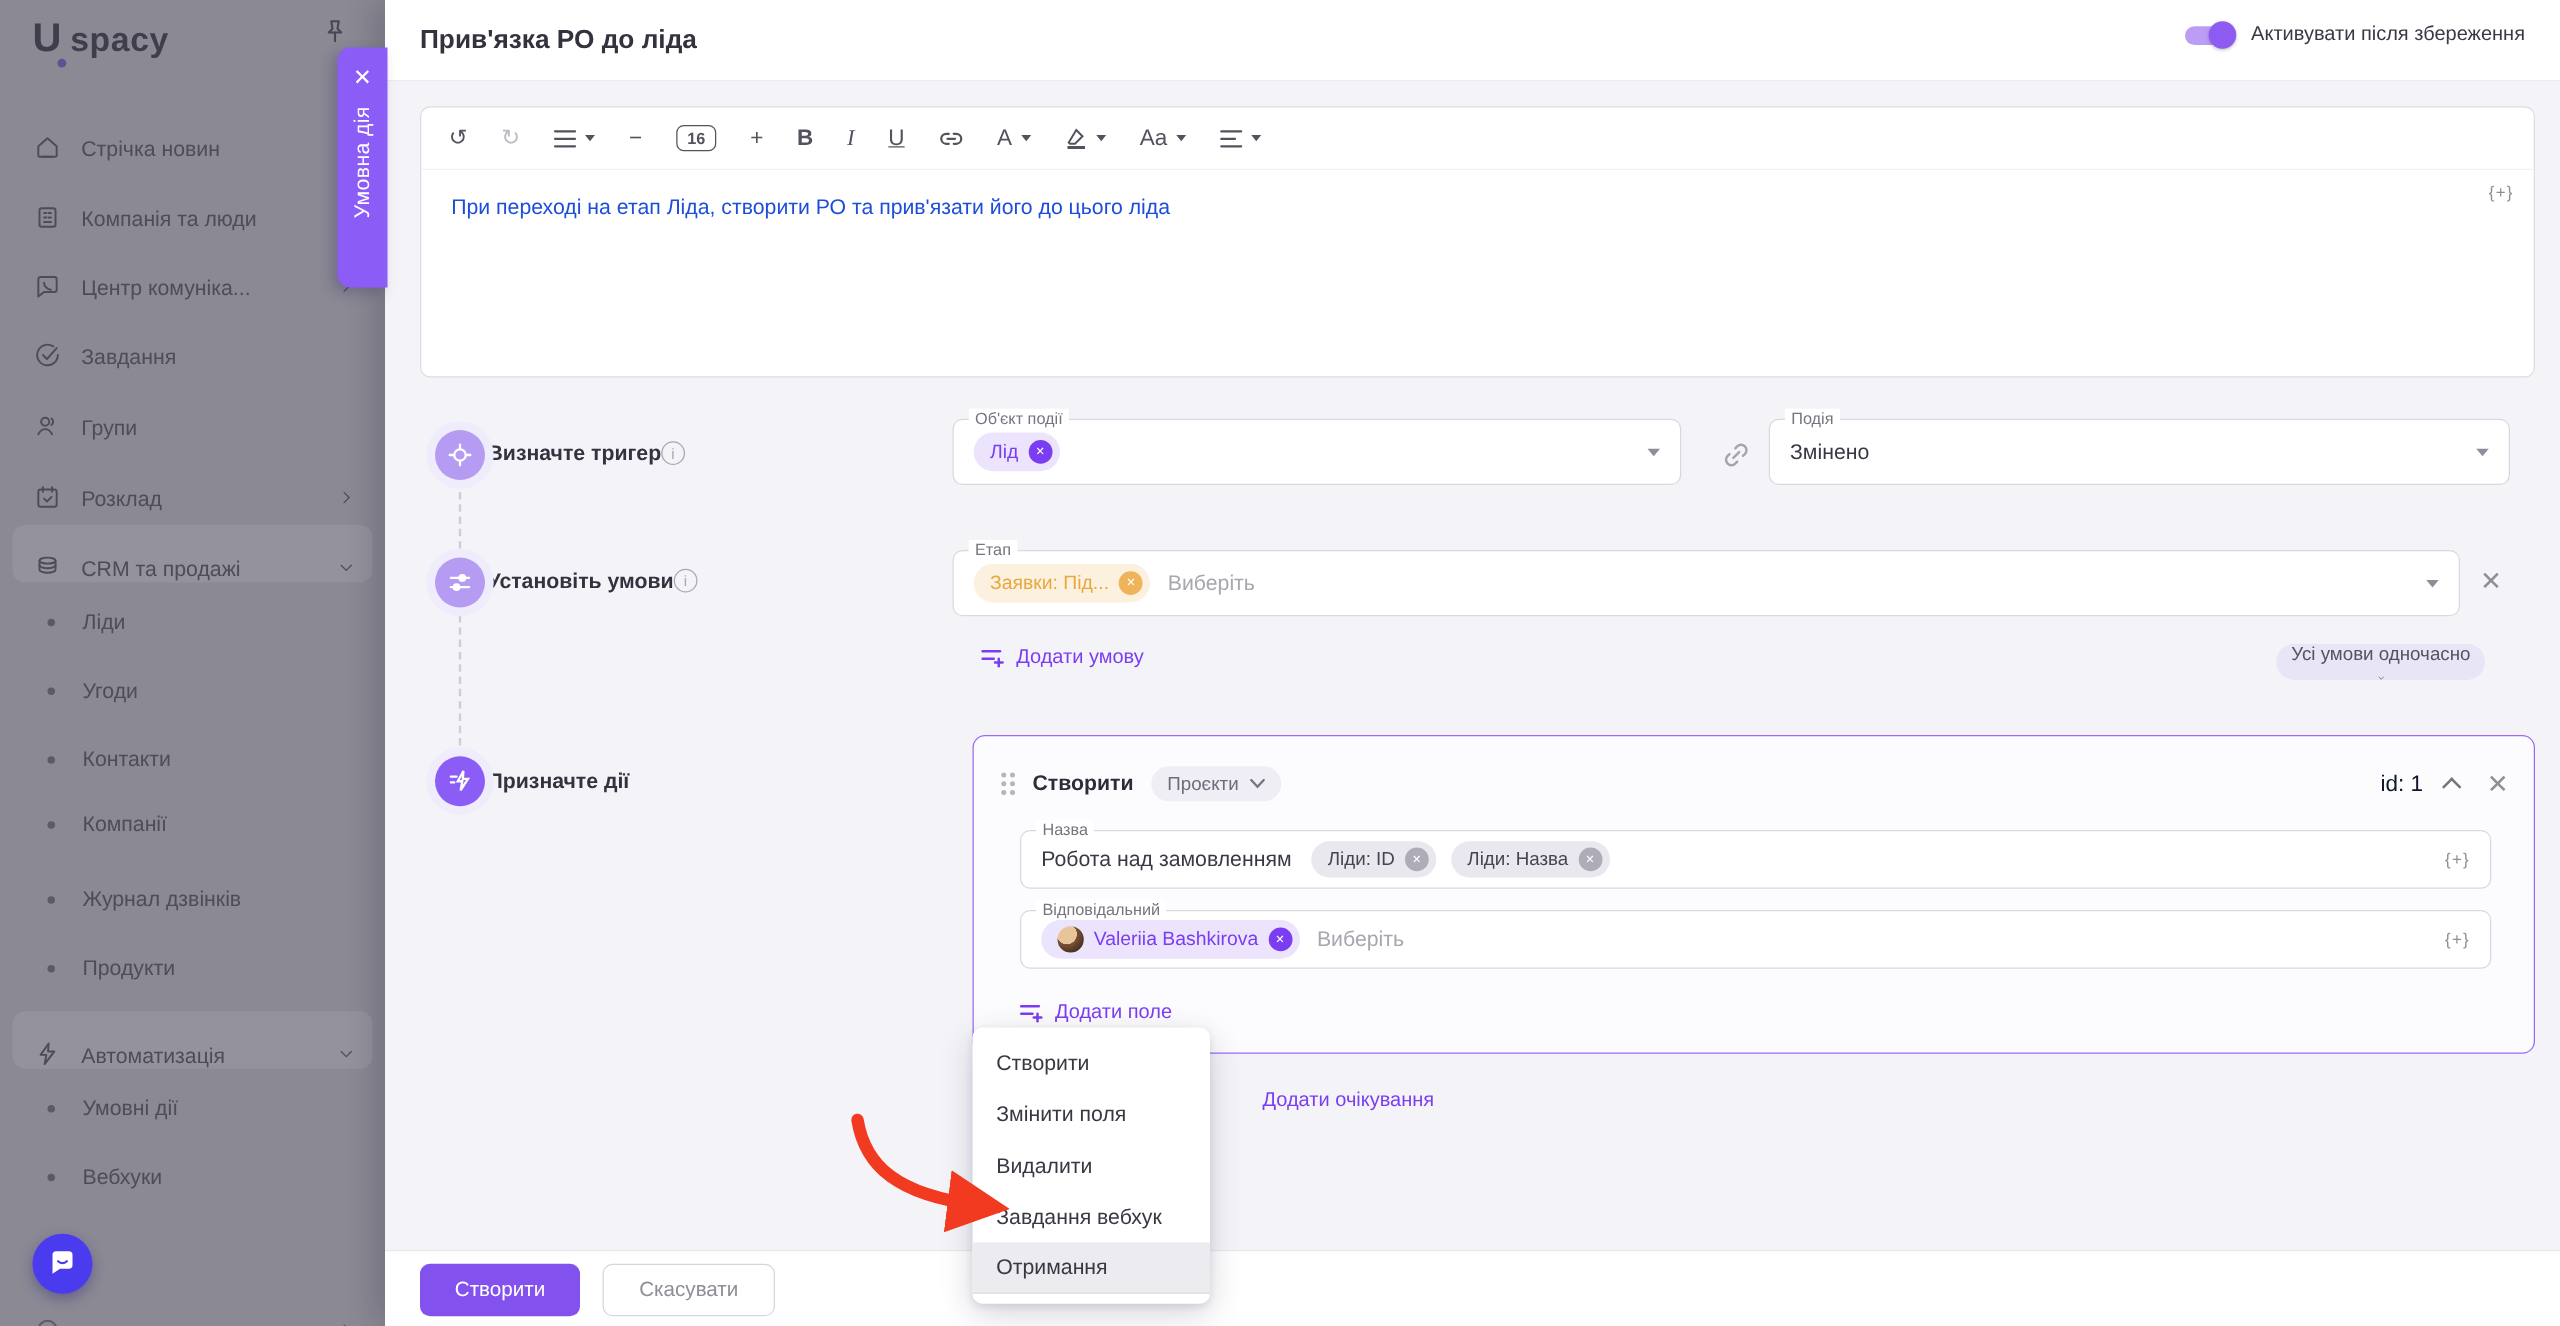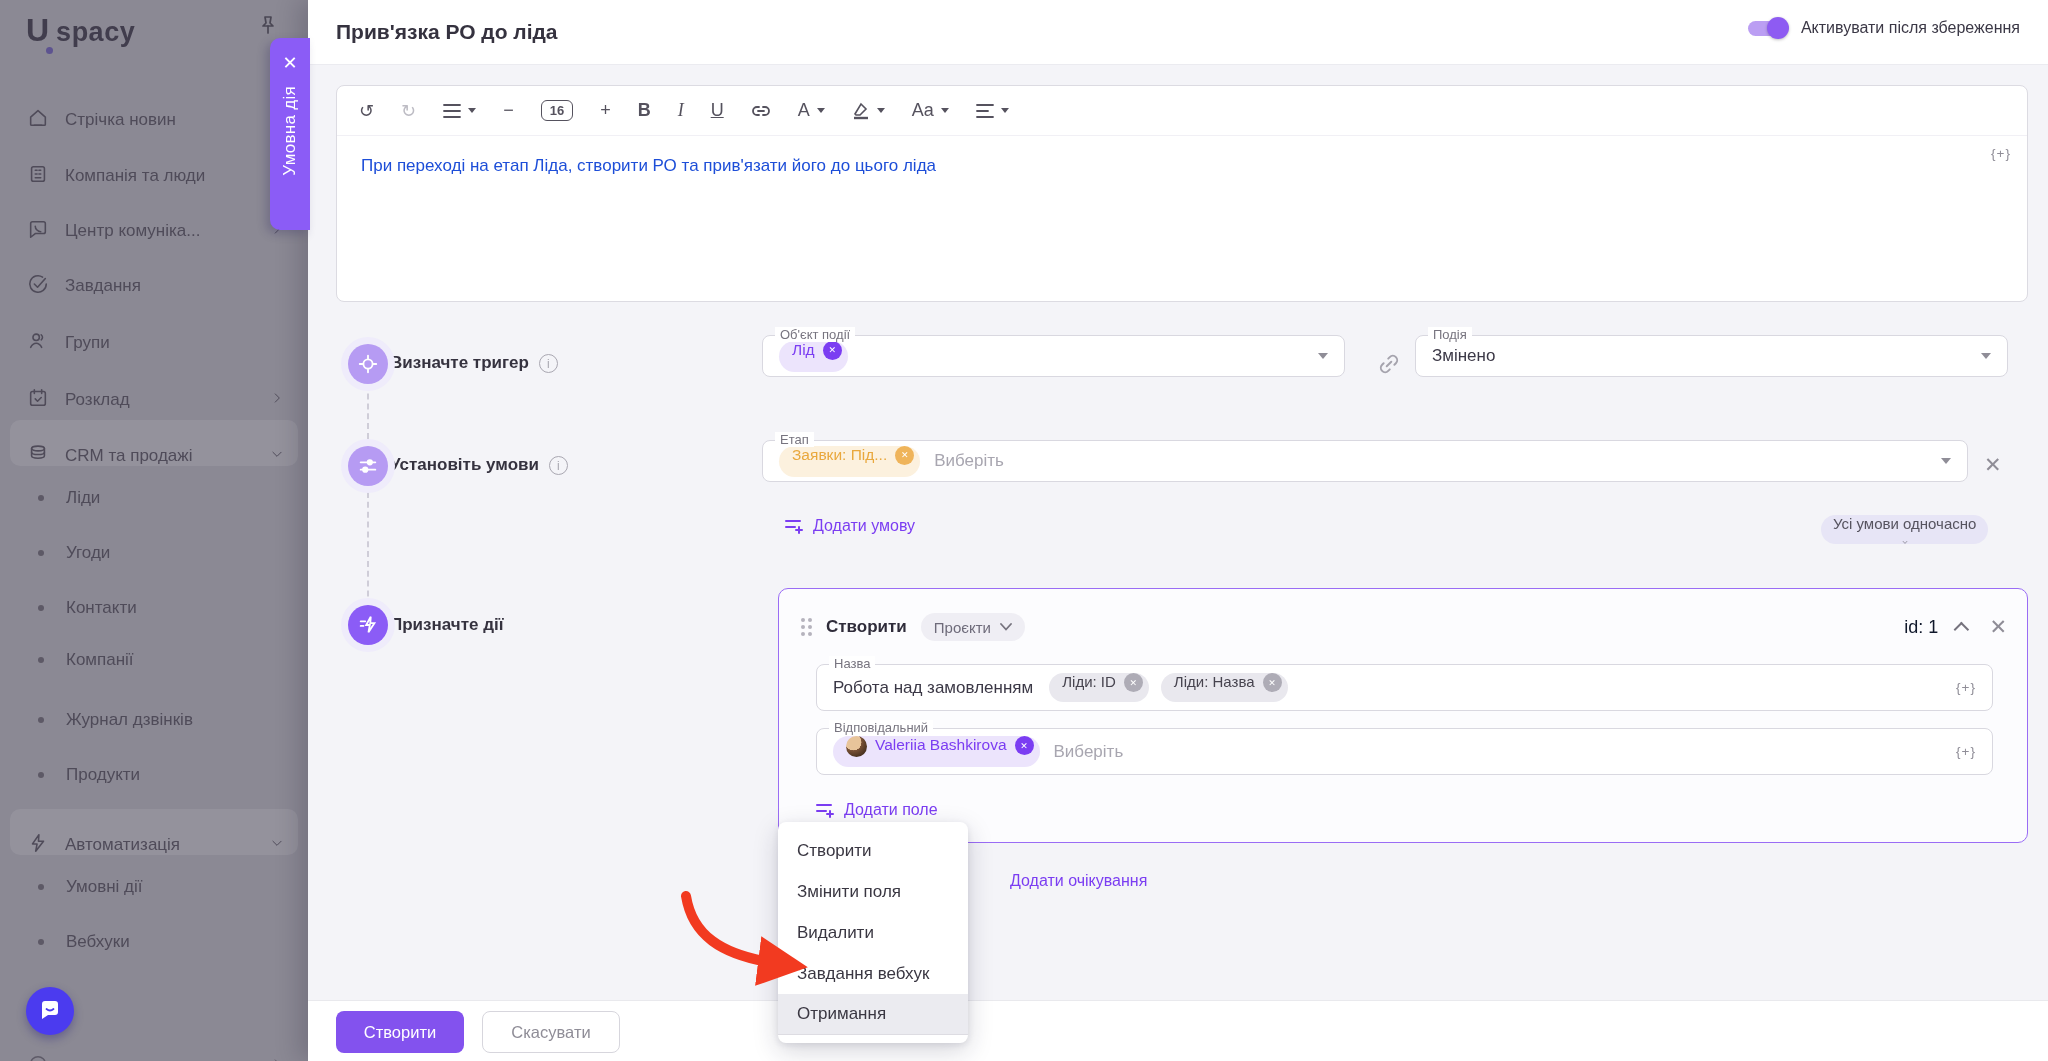--- a/index.html
+++ b/index.html
@@ -51,28 +51,28 @@
   .chev-s { width:0; height:0; border-left:4.5px solid transparent; border-right:4.5px solid transparent; border-top:5.5px solid #55525e; }
   #ed-text { position:absolute; left:24px; top:70px; font-size:17px; color:#1d4ed8; }
   .token { color:#8f8d97; font-size:13.5px; letter-spacing:1px; }
   #ed-token { position:absolute; right:16px; top:60px; }
 
   
   .step-line { left:59px; top:299px; height:262px; border-left:2px dashed #cfcdd8; }
   .step-ic { width:54px; height:54px; border-radius:50%; background:#efecfb; display:flex; align-items:center; justify-content:center; z-index:3; }
   .step-ic .core { width:40px; height:40px; border-radius:50%; display:flex; align-items:center; justify-content:center; }
   .core.light { background:#b69bf3; } .core.dark { background:#8b5cf6; }
-  .step-label { font-size:17px; font-weight:700; color:#35323f; display:flex; align-items:flex-end; gap:10px; }
+  .step-label { font-size:17px; font-weight:700; color:#35323f; display:flex; align-items:flex-start; }
   .info-i { width:19px; height:19px; border-radius:50%; border:1.6px solid #a9a7b1; color:#a9a7b1; font-size:12px; display:flex; align-items:center; justify-content:center; font-style:normal; font-weight:400; }
 
   
-  .field { position:absolute; background:#fff; border:1px solid #d9d8e0; border-radius:8px; height:42px; display:flex; align-items:center; padding:0 16px; }
+  .field { position:absolute; background:#fff; border:1px solid #d9d8e0; border-radius:8px; height:53px; display:flex; align-items:center; padding:0 16px; }
   .field .flabel { position:absolute; top:-9px; left:12px; background:#fff; padding:0 5px; font-size:13px; color:#77747f; }
   .sel-arrow { width:0; height:0; border-left:5.5px solid transparent; border-right:5.5px solid transparent; border-top:6.5px solid #8f8d97; margin-left:auto; }
-  .chip { display:flex; gap:8px; height:31px; border-radius:16px; padding:0 6px 0 13px; font-size:15.5px; }
+  .chip { display:flex; align-items:center; gap:8px; height:31px; border-radius:16px; padding:0 6px 0 13px; font-size:15.5px; }
   .chip .xc { width:19px; height:19px; border-radius:50%; color:#fff; font-size:9px; display:flex; align-items:center; justify-content:center; }
   .chip.purple { background:#ece4fc; color:#7b3df2; } .chip.purple .xc { background:#7b3df2; }
   .chip.orange { background:#fcf1de; color:#e9a83d; } .chip.orange .xc { background:#efb45a; }
   .chip.gray { background:#e9e8ee; color:#47444f; font-size:15px; height:29px; } .chip.gray .xc { background:#aeacb6; }
   .avatar { width:21px; height:21px; border-radius:50%; background:radial-gradient(circle at 35% 30%, #e8c49a 40%, #7a5236 41%, #4a3220 75%); }
   .placeholder { color:#a8a6b0; font-size:17px; }
   .val { color:#3b3846; font-size:17px; }
   .plink { display:flex; align-items:center; gap:9px; color:#7b3df2; font-size:16px; font-weight:500; }
   .mode-chip { display:flex; align-items:center; gap:9px; background:#e7e5f6; color:#56535f; font-size:15px; height:29px; border-radius:15px; padding:0 12px;flex-direction:column; }
   .xclose { color:#8f8d97; font-size:21px; }

